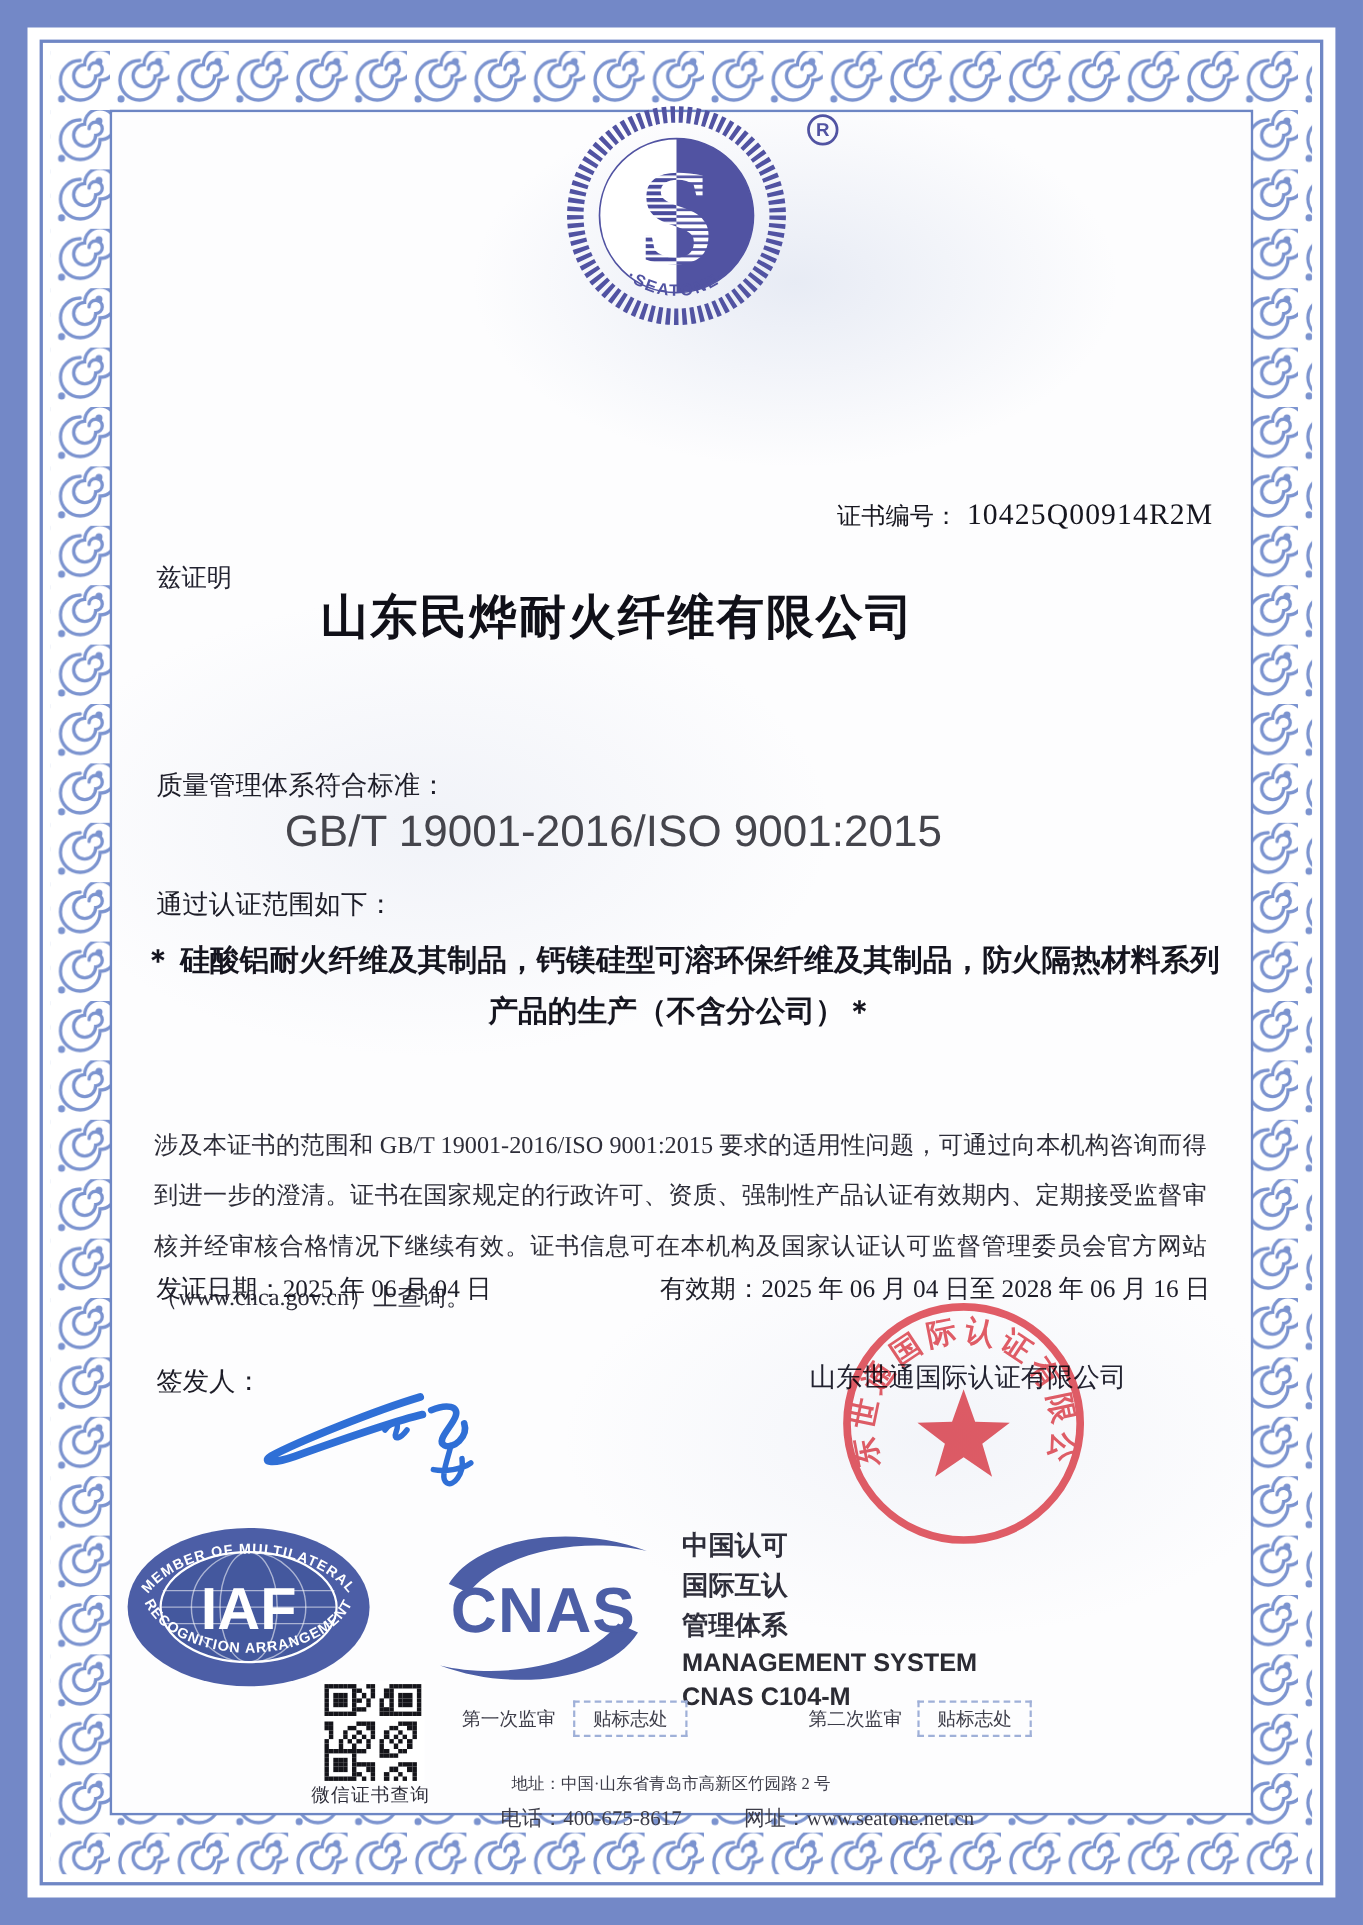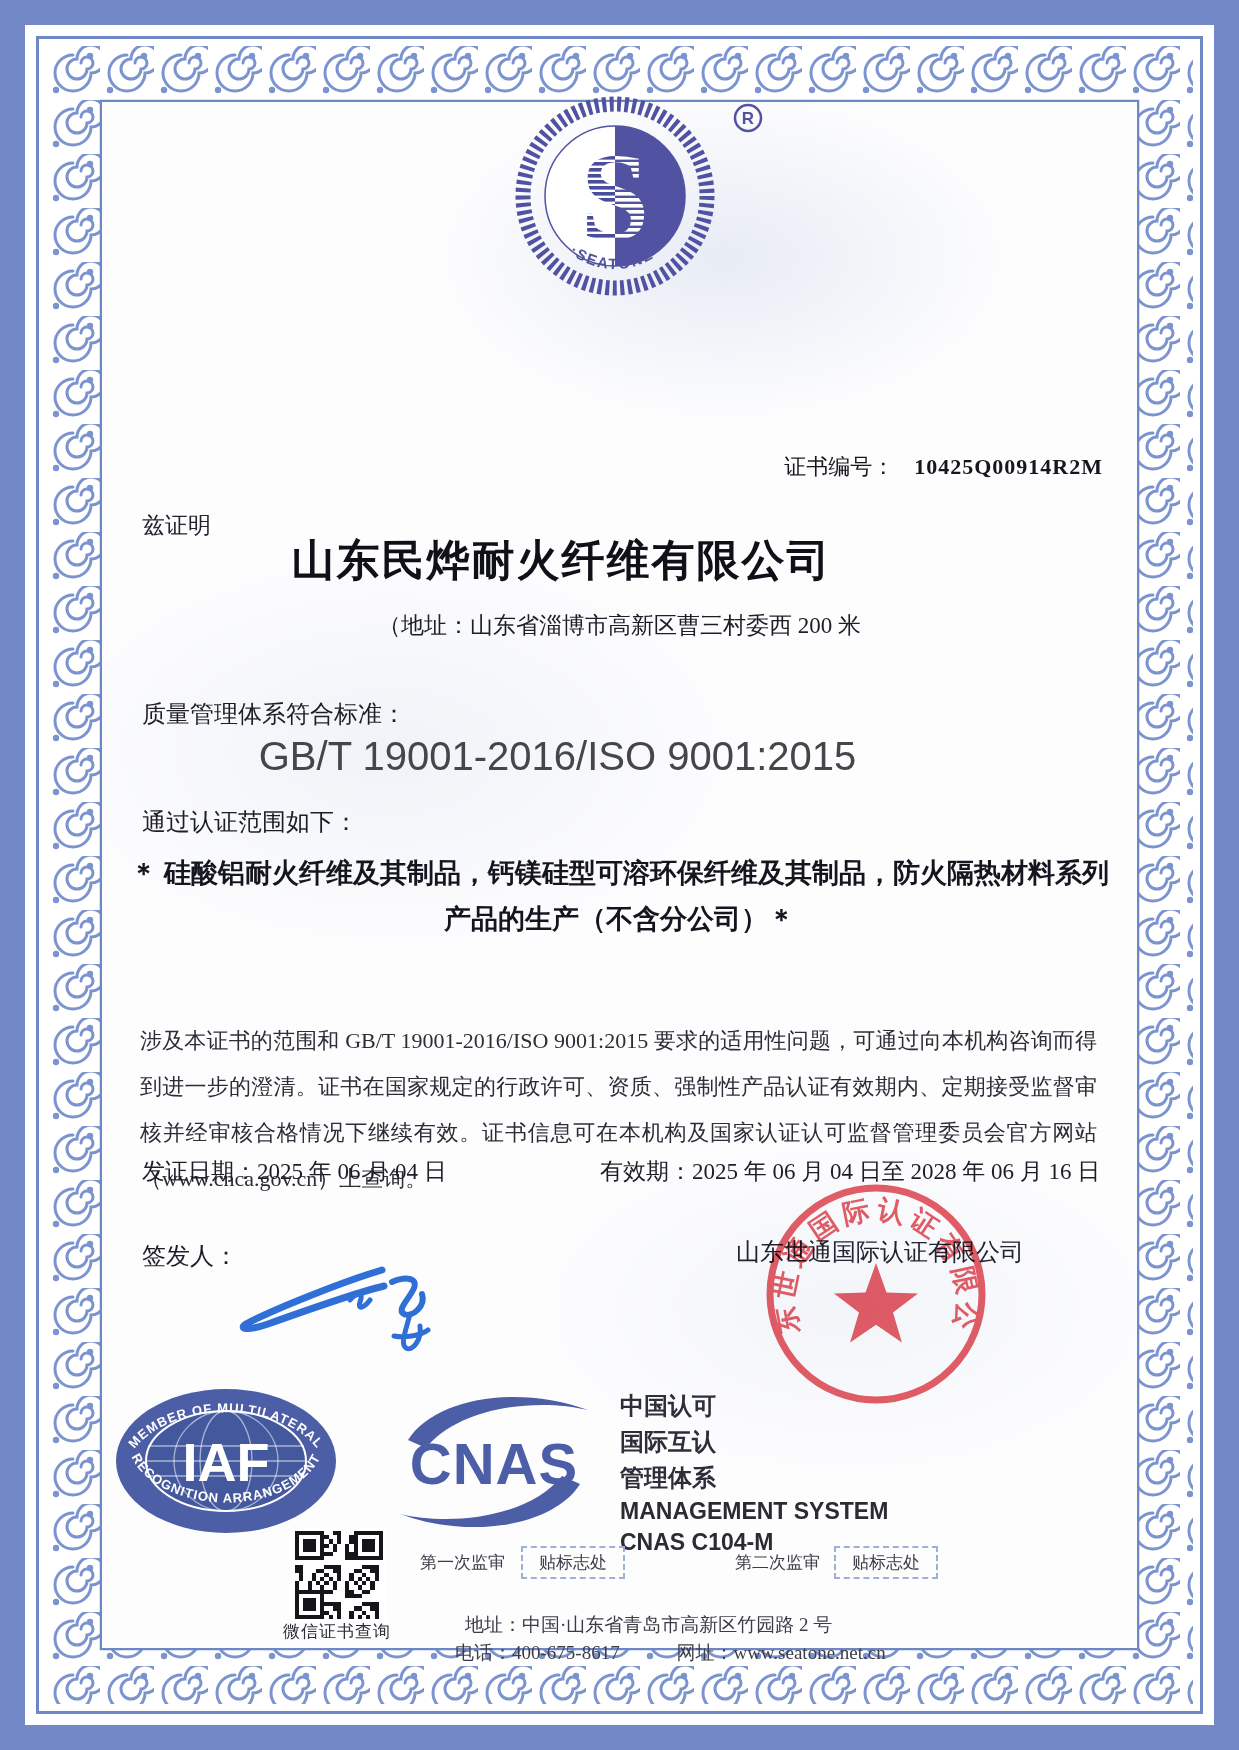--- a/index.html
+++ b/index.html
@@ -13,21 +13,21 @@
       radial-gradient(ellipse 520px 300px at 28% 42%, rgba(185,196,222,.18), transparent 70%),
       radial-gradient(ellipse 480px 260px at 72% 78%, rgba(185,196,222,.15), transparent 70%),
       #fdfdfe;}
   .abs{position:absolute;}
   .logo{left:440px;top:84px;width:360px;height:232px;}
   .title{left:104px;right:104px;top:330px;margin:0;text-align:center;
          font-weight:700;font-size:55px;line-height:1.1;letter-spacing:30px;
          transform:translateX(-50px);color:#1e1e2a;}
   .certno{top:452px;right:136px;display:flex;align-items:baseline;color:#16161f;}
   .certno .lbl{font-size:22px;}
-  .certno .val{font-size:22px;font-weight:700;margin-left:20px;letter-spacing:1px;}
+  .certno .val{font-size:27px;font-weight:400;margin-left:8px;letter-spacing:1px;}
   .certify{left:142px;top:510px;font-size:23px;color:#222230;}
   .company{left:104px;right:104px;top:532px;margin:0;text-align:center;font-size:43px;
            font-weight:800;transform:translateX(-58px);color:#101018;letter-spacing:2px;}
   .addr1{left:104px;right:104px;top:610px;text-align:center;font-size:23px;color:#1d1d28;}
   .addr2{left:104px;right:104px;top:648px;text-align:center;font-size:23px;color:#1d1d28;}
   .stdlabel{left:142px;top:698px;font-size:24px;color:#1d1d28;}
   .standard{left:104px;right:104px;top:734px;text-align:center;
             font-family:"Liberation Sans","DejaVu Sans",sans-serif;
             font-size:40px;color:#45454c;transform:translateX(-62px);}
   .scopelabel{left:142px;top:806px;font-size:24px;color:#1d1d28;}
@@ -46,21 +46,21 @@
   .cnas{left:388px;top:1390px;width:212px;height:144px;}
   .accred{left:620px;top:1388px;color:#2e2e3a;}
   .accred .cn{font-size:24px;line-height:36px;font-weight:700;
               font-family:"Liberation Sans","DejaVu Sans",sans-serif;}
   .accred .en{font-size:23px;line-height:31px;font-weight:800;color:#2b2b33;
               font-family:"Liberation Sans","DejaVu Sans",sans-serif;}
   .auditrow{left:420px;top:1546px;display:flex;align-items:center;font-size:17px;color:#3c3c48;}
   .sticker{border:2px dashed #9fb0d8;padding:3px 16px;color:#3c3c48;}
   .auditrow .g1{margin-left:16px;} .auditrow .g2{margin-left:110px;} .auditrow .g3{margin-left:14px;}
   .note{left:382px;top:1584px;font-size:19px;color:#3c3c48;}
-  .orgaddr{left:465px;top:1612px;font-size:19px;color:#3c3c48;}
+  .orgaddr{left:465px;top:1612px;font-size:15px;color:#3c3c48;}
   .phones{left:455px;top:1640px;font-size:19px;color:#3c3c48;}
   .phones .web{margin-left:52px;}
   .qr{left:292px;top:1528px;display:grid;grid-template-columns:repeat(21,4.2px);
       grid-auto-rows:4.2px;background:#fff;padding:3px;}
   .qr div{width:4.2px;height:4.2px;}
   .qr .on{background:#15151a;}
   .qrcap{left:283px;top:1620px;font-size:17px;color:#2e2e3a;letter-spacing:1px;}
 </style>
 </head>
 <body>
@@ -120,21 +120,20 @@
 
   <div class="abs certno">
     <span class="lbl">证书编号：</span>
     <span class="val">10425Q00914R2M</span>
   </div>
 
   <div class="abs certify">兹证明</div>
 
   <h2 class="abs company">山东民烨耐火纤维有限公司</h2>
 
-  <div class="abs addr1">（地址：山东省淄博市高新区曹三村委西 200 米</div>
 
   <div class="abs stdlabel">质量管理体系符合标准：</div>
   <div class="abs standard">GB/T 19001-2016/ISO 9001:2015</div>
 
   <div class="abs scopelabel">通过认证范围如下：</div>
   <div class="abs scope">＊ 硅酸铝耐火纤维及其制品，钙镁硅型可溶环保纤维及其制品，防火隔热材料系列产品的生产（不含分公司）＊</div>
 
   <div class="abs legal">涉及本证书的范围和 GB/T 19001-2016/ISO 9001:2015 要求的适用性问题，可通过向本机构咨询而得到进一步的澄清。证书在国家规定的行政许可、资质、强制性产品认证有效期内、定期接受监督审核并经审核合格情况下继续有效。证书信息可在本机构及国家认证认可监督管理委员会官方网站（www.cnca.gov.cn）上查询。</div>
 
   <div class="abs issue">

